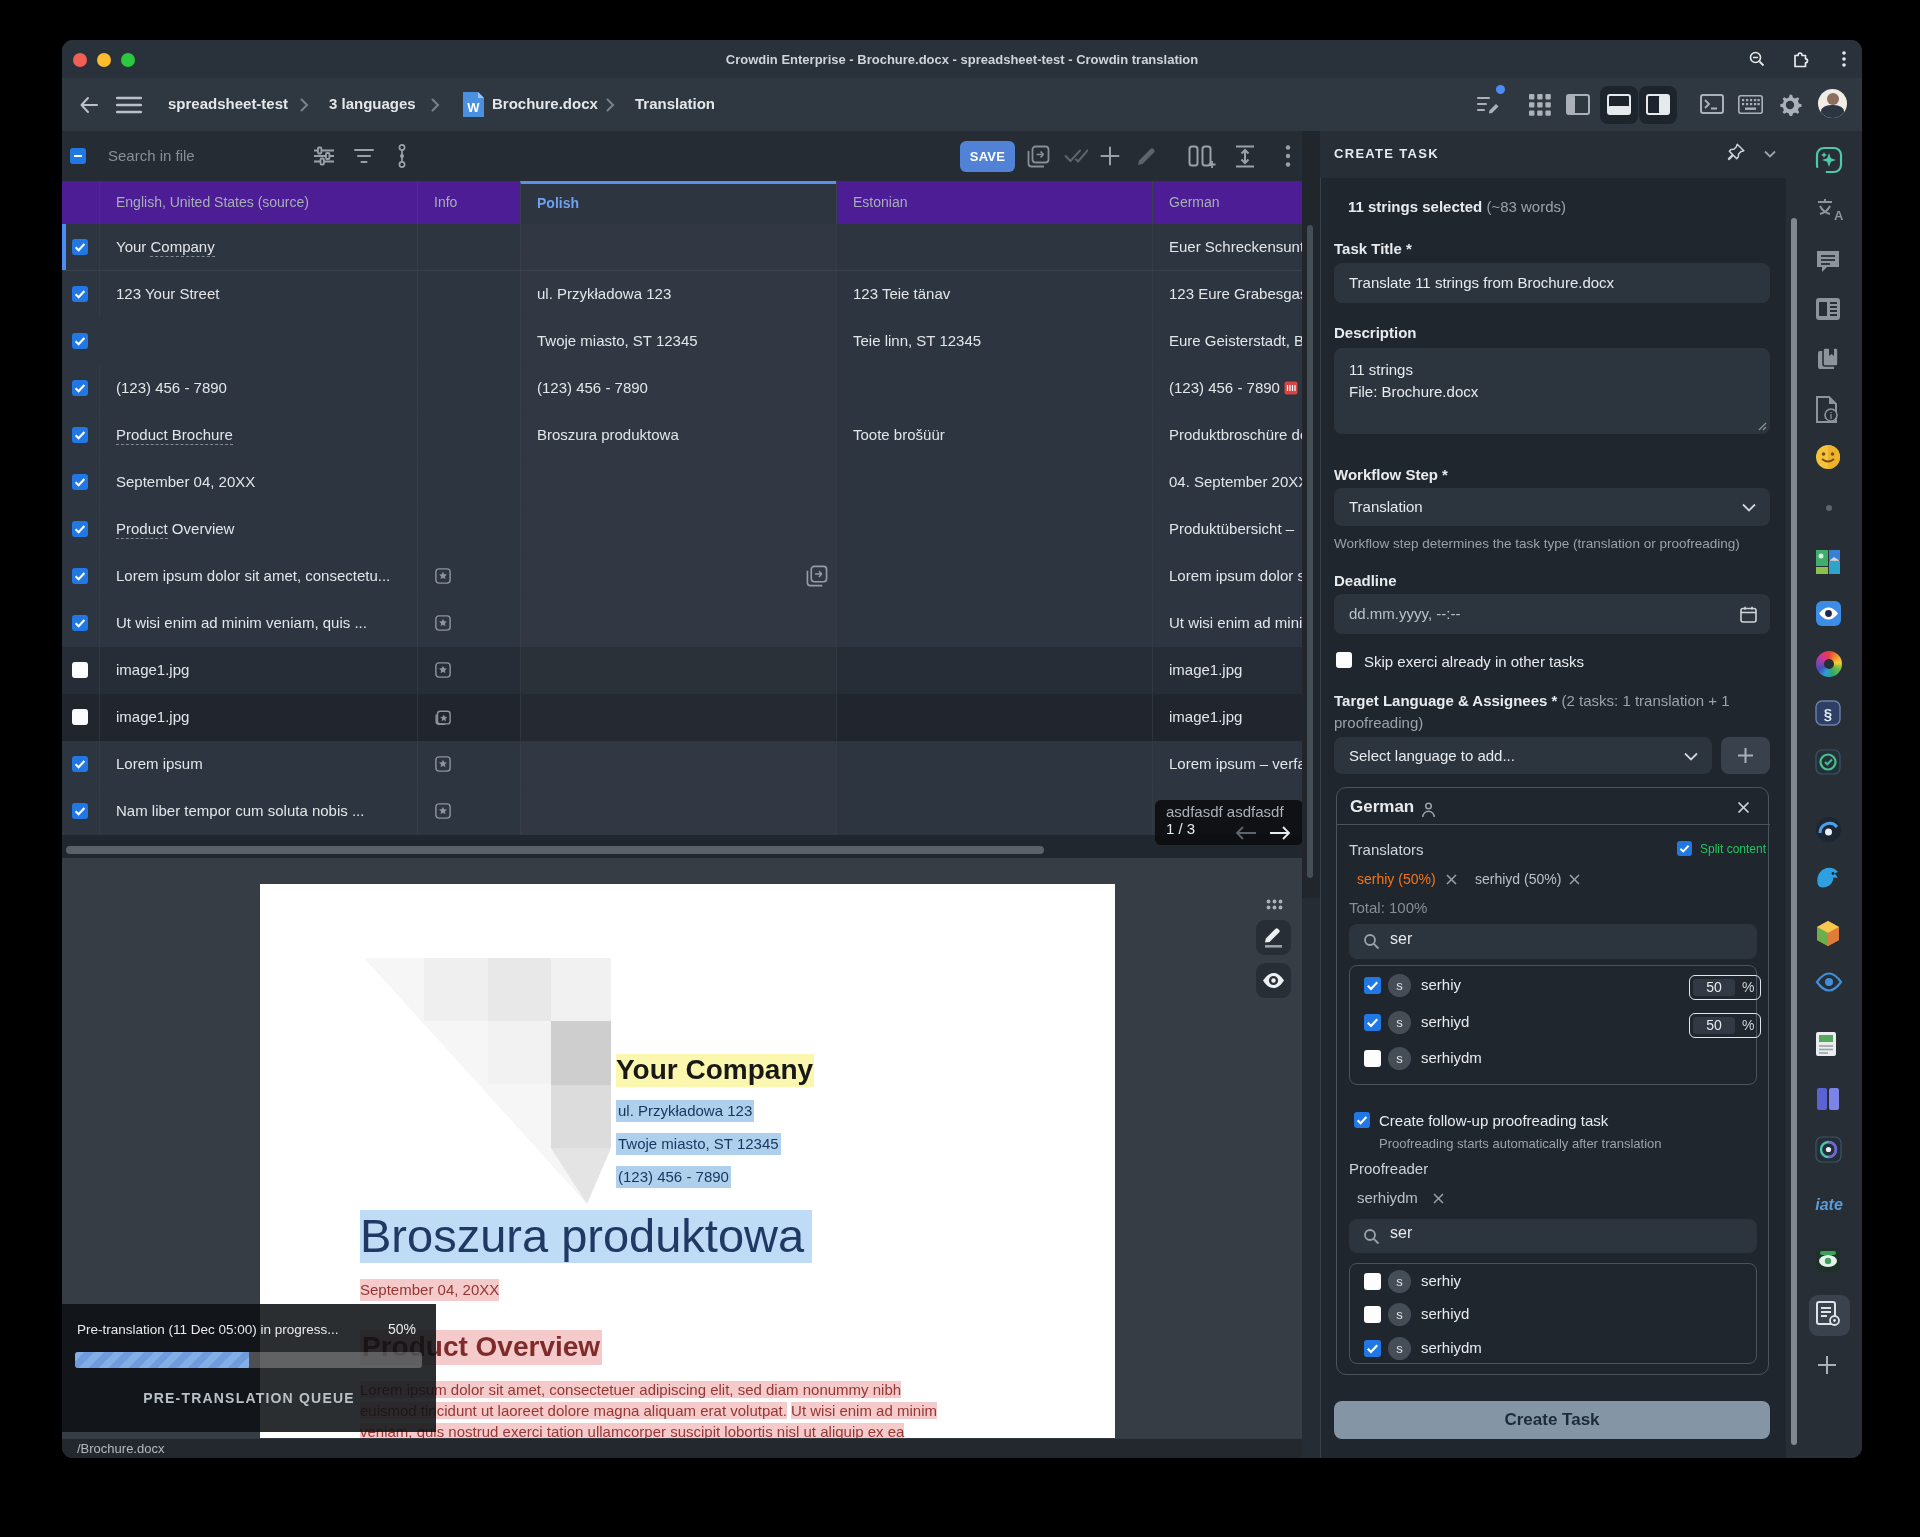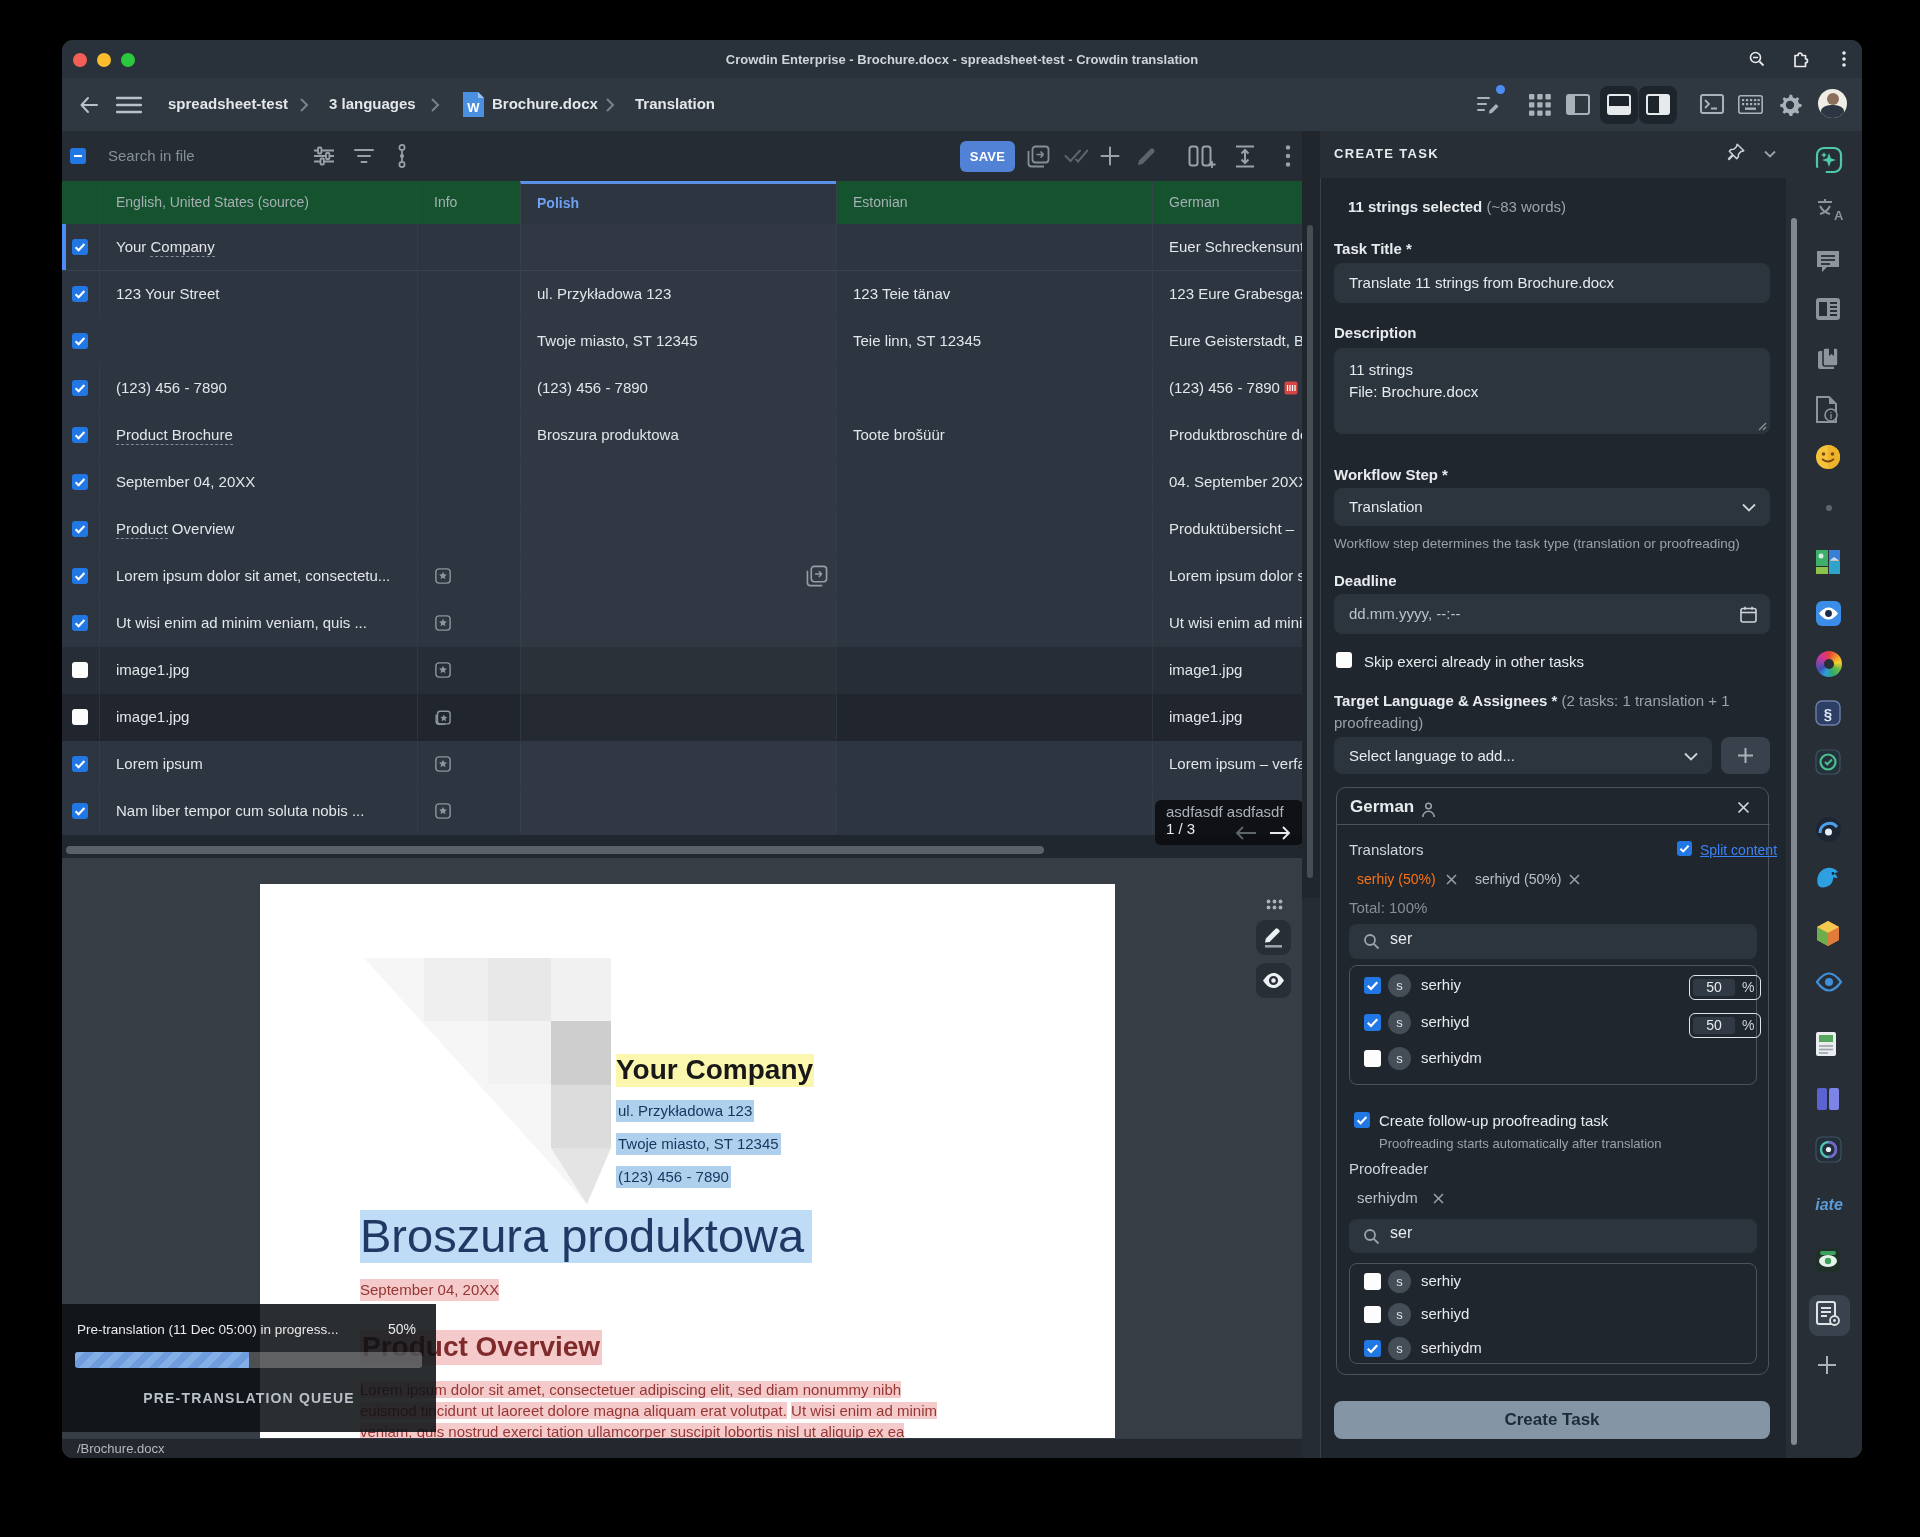--- a/index.html
+++ b/index.html
@@ -9,21 +9,21 @@
 
 #titlebar{position:absolute;left:0;top:0;width:1800px;height:38px;background:#29313a;}
 .tl{position:absolute;top:13px;width:14px;height:14px;border-radius:50%;}
 #ttext{position:absolute;top:12px;left:0;width:1800px;text-align:center;font-size:13px;font-weight:700;color:#cfd4d9;}
 
 #navbar{position:absolute;left:0;top:38px;width:1800px;height:53px;background:#2f3841;}
 .crumb{position:absolute;top:17px;font-size:15px;font-weight:700;color:#e4e7ea;white-space:nowrap;}
 
 #editor{position:absolute;left:0;top:91px;width:1240px;height:1327px;background:#252c34;}
 #toolbar{position:absolute;left:0;top:0;width:1240px;height:50px;background:#252c34;}
-#thead{position:absolute;left:0;top:50px;width:1240px;height:43px;background:#14532d;}
+#thead{position:absolute;left:0;top:50px;width:1240px;height:43px;background:#4c1d95;}
 .hcell{position:absolute;top:0;height:43px;font-size:14px;color:#a7aeb6;line-height:43px;padding-left:16px;border-left:1px solid #39424b;overflow:hidden;white-space:nowrap;}
 #tbody{position:absolute;left:0;top:93px;width:1240px;height:611px;background:#20262d;}
 .row{position:absolute;left:0;width:1240px;height:47px;}
 .row.sel{background:#2d3540;}
 .row.norm{background:#20262d;}
 .cell{position:absolute;top:0;height:46px;line-height:46px;font-size:15px;color:#e3e6e9;padding-left:16px;overflow:hidden;white-space:nowrap;border-left:1px solid rgba(58,66,75,.55);}
 .rowline{position:absolute;left:0;width:1240px;height:1px;background:rgba(64,73,83,.65);}
 .cb{position:absolute;width:16px;height:16px;border-radius:3px;}
 .cb.on{background:#2178e5;}
 .cb.off{background:#fdfdfd;}
@@ -620,21 +620,21 @@
               <line x1="11.5" y1="1.5" x2="1.5" y2="11.5"></line>
             </g>
           </svg>
         <div class="abs" style="left:0;top:36px;width:433px;height:1px;background:#4b545e;"></div>
         <div class="abs" style="left:12px;top:53px;font-size:15px;color:#cfd5da;">Translators</div>
         <div class="cb on" style="left:340px;top:53px;width:15px;height:15px;">
             <svg width="13" height="13" viewBox="0 0 14 14">
               <path d="M2.6 7.2 L5.6 10.2 L11.4 4" stroke="#fff" stroke-width="2.1" fill="none"></path>
             </svg>
           </div>
-        <div class="abs" style="left:363px;top:54px;font-size:14px;color:#3b82f6;white-space:nowrap;text-decoration:underline;">Split content</div>
+        <div class="abs" style="left:363px;top:54px;font-size:12px;color:#22c55e;white-space:nowrap;">Split content</div>
         <div class="abs" style="left:20px;top:83px;font-size:14px;color:#f97316;">serhiy (50%)</div>
         <svg class="abs" style="left:109px;top:86px" width="11" height="11" viewBox="0 0 11 11">
             <g stroke="#9aa2aa" stroke-width="1.5">
               <line x1="1" y1="1" x2="10" y2="10"></line>
               <line x1="10" y1="1" x2="1" y2="10"></line>
             </g>
           </svg>
         <div class="abs" style="left:138px;top:83px;font-size:14px;color:#b9c0c7;">serhiyd (50%)</div>
         <svg class="abs" style="left:232px;top:86px" width="11" height="11" viewBox="0 0 11 11">
             <g stroke="#9aa2aa" stroke-width="1.5">

